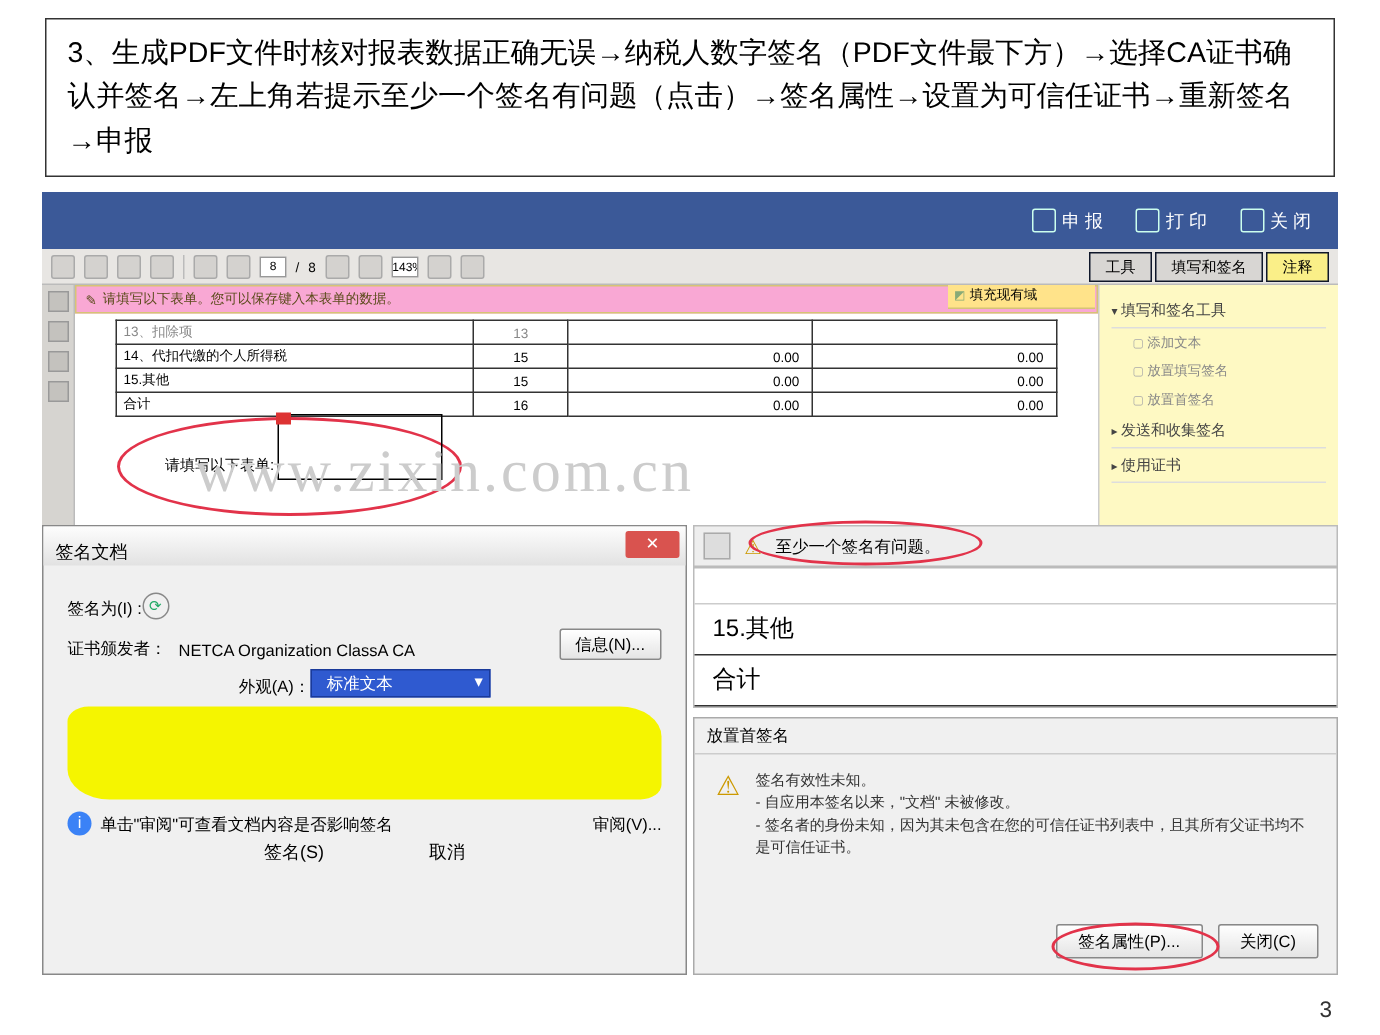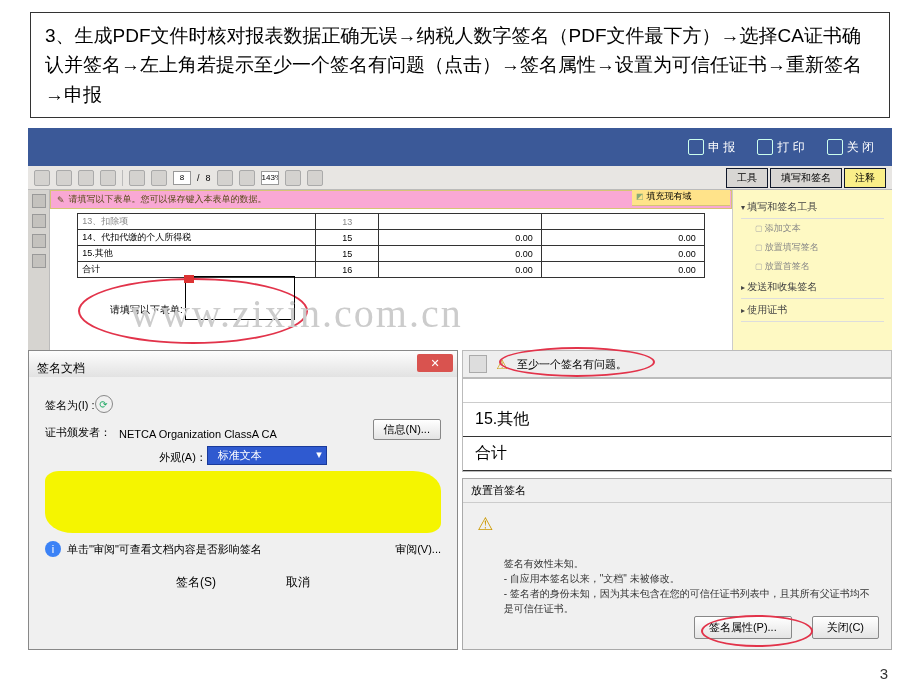--- a/index.html
+++ b/index.html
@@ -61,41 +61,41 @@
     .dlg-body { padding: 12px 16px 8px 16px; }
     .row { display: flex; align-items: flex-end; margin: 6px 0; font-size: 11px; }
     .row label { white-space: nowrap; }
     .row .sel { flex: 1; margin: 0 6px; background: #fff; border: 1px solid #888; height: 20px; display: flex; align-items: center; padding: 0 6px; font-size: 11px; position: relative; }
     .row .sel::after { content: "▾"; position: absolute; right: 4px; }
     .row .btn { border: 1px solid #888; background: linear-gradient(#fff,#e4e4e4); padding: 2px 10px; font-size: 11px; border-radius: 2px; cursor:pointer;}
     .yellow-scribble { background: #f5f500; height: 16px; flex: 1; margin: 0 6px; }
     .yellow-block { background: #f5f500; height: 62px; margin: 4px 0 8px 0; border-radius: 14px 28px 14px 28px / 10px 20px 10px 20px; }
     .footer-hint { display: flex; align-items: center; gap: 6px; font-size: 11px; margin-top: 6px; }
     .footer-hint .info-ic { width: 16px; height: 16px; border-radius: 50%; background: #3b82f6; color: #fff; text-align: center; font-size: 11px; line-height: 16px; }
-    .dlg-btns { display: flex; justify-content: center; gap: 30px; margin-top: 14px; }
+    .dlg-btns { display: flex; justify-content: center; gap: 30px; margin-top: 0; }
     .dlg-btns .btn { padding: 3px 20px; }
     
     .right-stack { flex: 1; display: flex; flex-direction: column; }
     .warn-toolbar { background: #eee; height: 28px; display: flex; align-items: center; padding: 0 6px; gap: 6px; border: 1px solid #bbb; font-size: 11px; position: relative; }
     .warn-toolbar .ic { width: 18px; height: 18px; background: #ddd; border: 1px solid #aaa; }
     .warn-toolbar .warn-ic { width: 18px; height: 18px; display: inline-flex; align-items:center; justify-content:center; color:#c90; font-size:13px;}
     .red-ellipse2 { position: absolute; left: 36px; top: -4px; width: 156px; height: 30px; border: 2px solid #e2334a; border-radius: 50%; pointer-events: none; }
     
     .mini-table { background: #fff; border: 1px solid #bbb; }
     .mini-table .mt-row { border-bottom: 1px solid #333; padding: 6px 12px; font-size: 16px; }
     .mini-table .mt-row:first-child { border-top: 1px solid #333; }
     .mini-table .mt-header { height: 24px; border-bottom: 1px solid #ccc; }
     
     .verify-box { border: 1px solid #aaa; margin-top: 6px; background: #f0f0f0; font-size: 11px; flex: 1; display: flex; flex-direction: column; }
     .verify-title { padding: 4px 8px; border-bottom: 1px solid #ccc; font-size: 11px; }
     .verify-body { padding: 10px 12px; flex: 1; position: relative; }
     .verify-body .warn { display: flex; align-items: flex-start; gap: 8px; }
     .verify-body .warn .ic { width: 24px; height: 24px; color: #c90; font-size: 18px; text-align: center; }
-    .verify-body .txt { font-size: 10px; line-height: 1.5; color: #333; margin-top: 43px; }
-    .verify-btns { position: absolute; right: 12px; bottom: 10px; display: flex; gap: 20px; }
+    .verify-body .txt { font-size: 10px; line-height: 1.5; color: #333; }
+    .verify-btns { position: absolute; right: 12px; bottom: 10px; display: flex; gap: 10px; }
     .verify-btns .btn { border: 1px solid #888; background: linear-gradient(#fff,#e4e4e4); padding: 3px 14px; font-size: 11px; border-radius: 2px; cursor:pointer;}
     .red-ellipse3 { position: absolute; right: 78px; bottom: 2px; width: 112px; height: 32px; border: 2px solid #e2334a; border-radius: 50%; pointer-events: none; }
     
     .slide-num { position: absolute; right: 32px; bottom: 8px; font-size: 15px; color: #333; }
     .appearance-sel{ color:#fff; background:#2f5ad0; border:1px solid #1a3a9a; padding:1px 10px; font-size:11px; position:relative; width:120px; display:inline-block;}
     .appearance-sel::after{content:"▾"; position:absolute; right:4px;}
     .refresh-ic{ width:18px;height:18px; border-radius:50%; border:1px solid #888; display:flex;align-items:center;justify-content:center; font-size:10px; color:#2a6;}
   </style>
 </head>
 <body>

